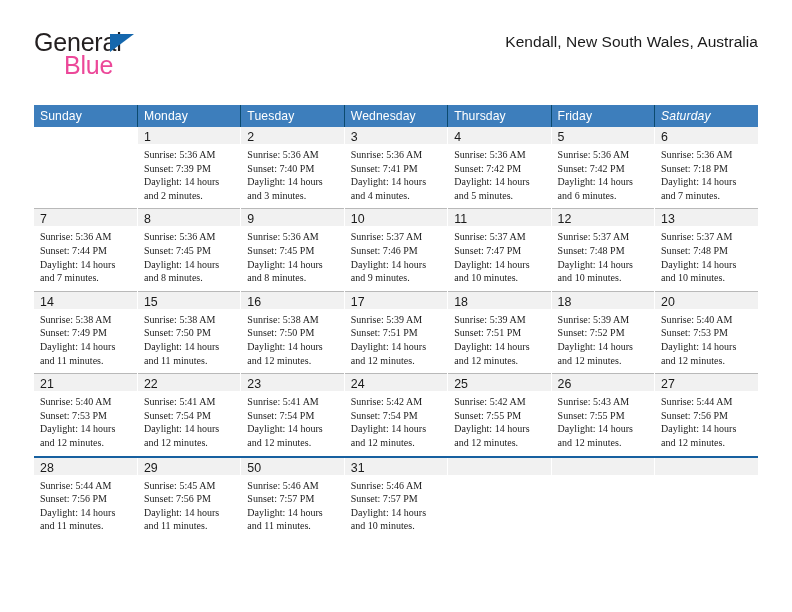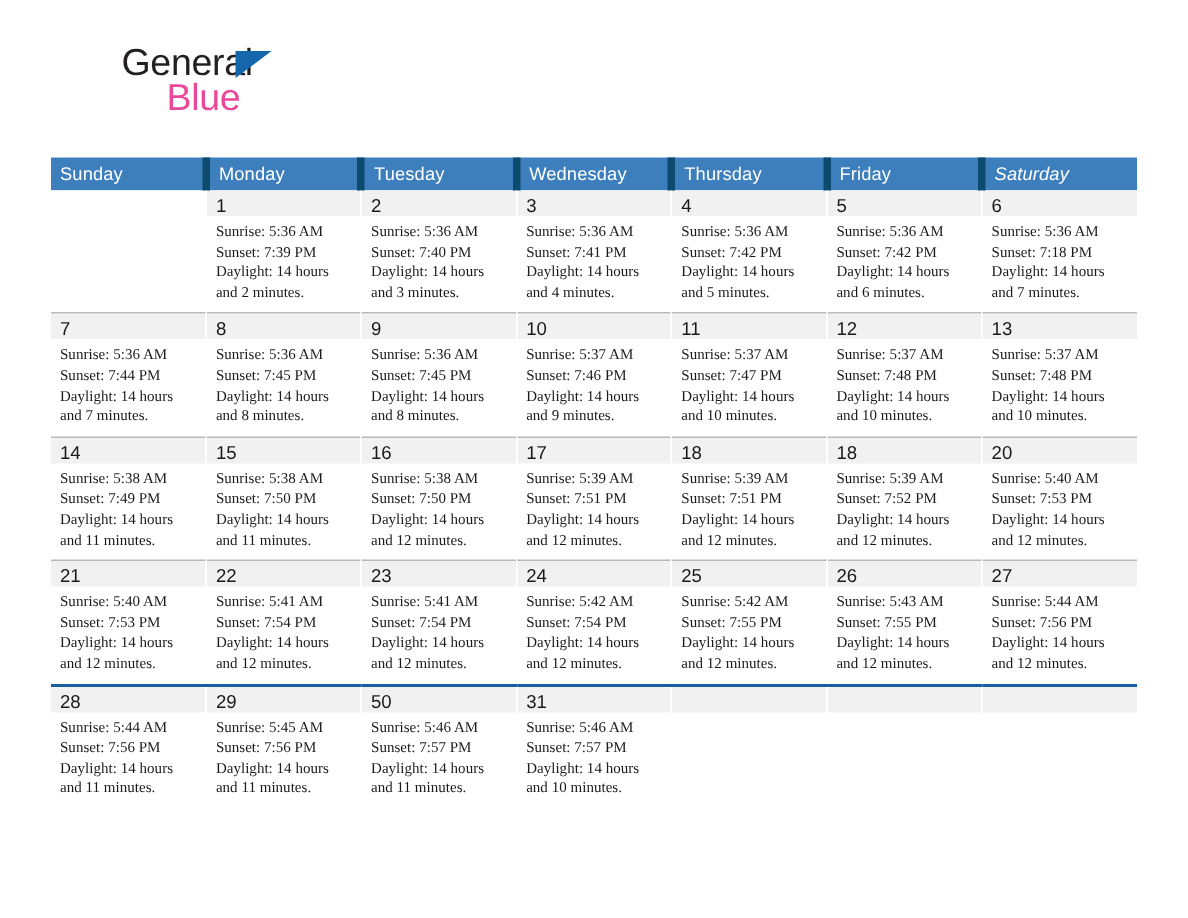--- a/index.html
+++ b/index.html
@@ -22,21 +22,20 @@
     box-sizing: border-box;
   }
 
   
   .header {
     position: absolute;
     top: 30px;
     left: 34px;
     right: 34px;
     height: 68px;
-    margin-left: 47px;
   }
 
   .brand {
     position: absolute;
     left: 0;
     top: 0;
     width: 220px;
     height: 62px;
   }
   .brand-general {
@@ -102,21 +101,21 @@
 
   .calendar thead th {
     background: #3d7ebc;
     color: #ffffff;
     font-size: 12.2px;
     font-weight: normal;
     text-align: left;
     padding: 4px 0 4px 6px;
     height: 19px;
     box-sizing: border-box;
-    border-right: 5px solid #0c4a6e;
+    border-right: 1px solid #0c4a6e;
     letter-spacing: 0.1px;
   }
   .calendar thead th:last-child { border-right: none; font-style: italic; }
 
   .calendar tbody td {
     vertical-align: top;
     width: 103.42px;
     padding: 0;
     border-top: 1px solid #b9b9b9;
     border-right: 1px solid #ffffff;
@@ -158,20 +157,21 @@
 
   <div class="header">
 
     <div class="brand">
       <span class="brand-general">General</span>
       <span class="brand-tri"></span>
       <span class="brand-blue">Blue</span>
     </div>
 
     <div class="title-block">
+      <div class="cal-subtitle">Kendall, New South Wales, Australia</div>
     </div>
 
   </div>
 
   <table class="calendar">
     <thead>
       <tr>
         <th>Sunday</th>
         <th>Monday</th>
         <th>Tuesday</th>

